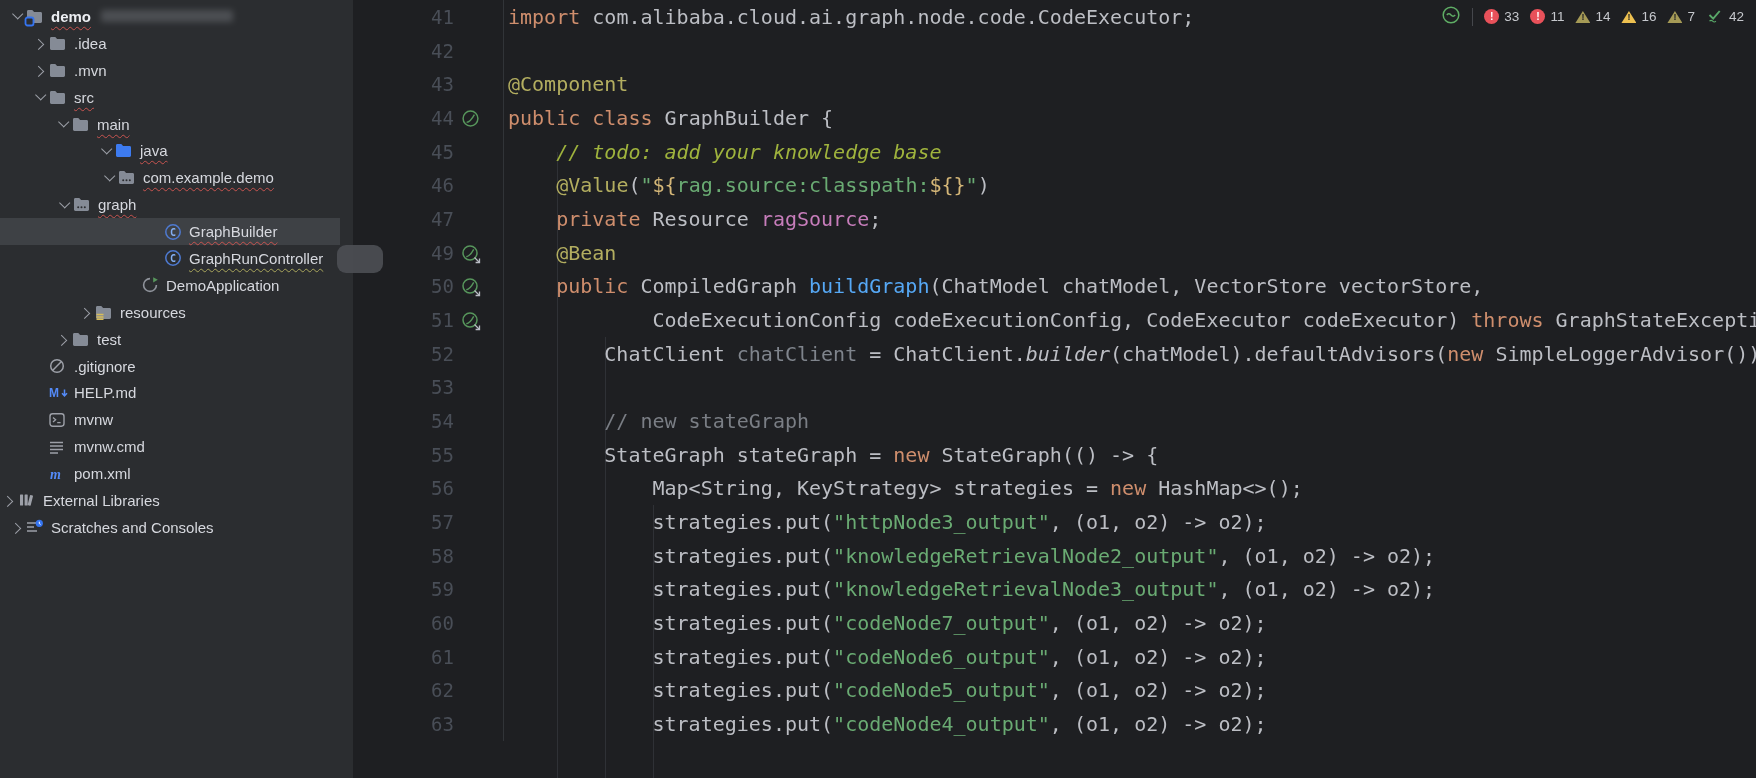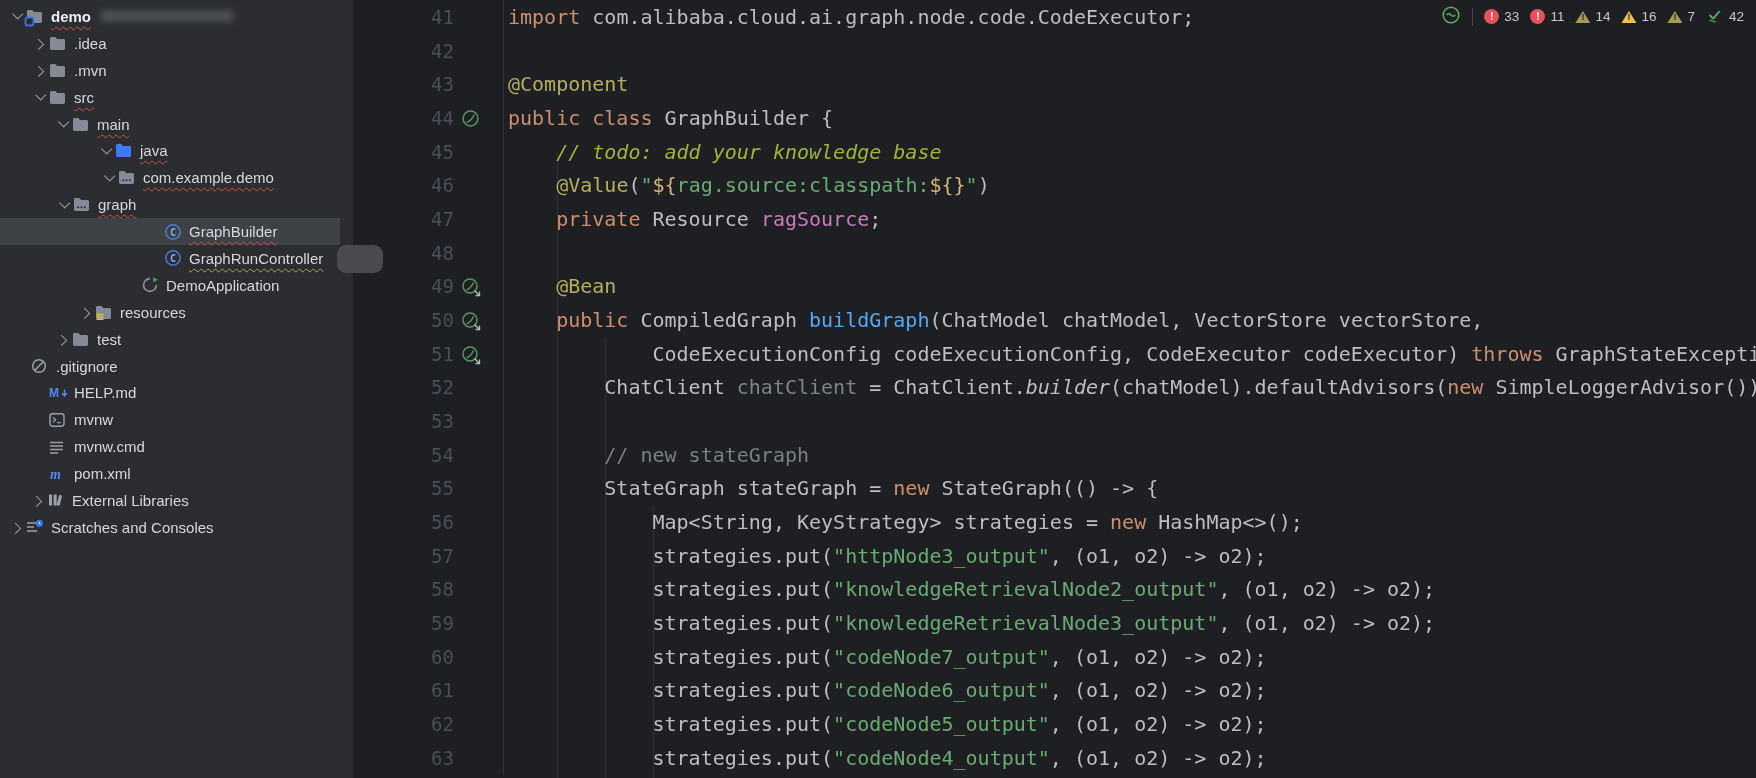--- a/index.html
+++ b/index.html
@@ -228,21 +228,21 @@
         <span class="chev collapsed">
           <i></i>
         </span>
         <span class="ticon">
           <svg width="17" height="15" viewBox="0 0 17 15">
             <path d="M1 2.4C1 1.6 1.6 1 2.4 1h3.9l1.8 2h6.5c.8 0 1.4.6 1.4 1.4v8.2c0 .8-.6 1.4-1.4 1.4H2.4C1.6 14 1 13.4 1 12.6z" fill="#858b96"></path>
           </svg>
         </span>
         <span class="label">test</span>
       </div>
-      <div class="row" style="padding-left: 13px;">
+      <div class="row" style="padding-left: 31px;">
         <span class="chev none"></span>
         <span class="ticon">
           <svg width="16" height="16" viewBox="0 0 16 16">
             <circle cx="8" cy="8" r="6.3" fill="none" stroke="#9da0a8" stroke-width="1.5"></circle>
             <line x1="3.8" y1="12.2" x2="12.2" y2="3.8" stroke="#9da0a8" stroke-width="1.5"></line>
           </svg>
         </span>
         <span class="label">.gitignore</span>
       </div>
       <div class="row" style="padding-left: 31px;">
@@ -279,21 +279,21 @@
       </div>
       <div class="row" style="padding-left: 31px;">
         <span class="chev none"></span>
         <span class="ticon">
           <svg width="17" height="16" viewBox="0 0 17 16">
             <text x="1" y="13" font-size="14" font-style="italic" font-weight="bold" fill="#548af7" font-family="serif">m</text>
           </svg>
         </span>
         <span class="label">pom.xml</span>
       </div>
-      <div class="row" style="padding-left: 8px; margin-left: 21px;">
+      <div class="row" style="">
         <span class="chev collapsed">
           <i></i>
         </span>
         <span class="ticon">
           <svg width="17" height="16" viewBox="0 0 17 16">
             <g fill="#9da0a8">
               <rect x="2" y="2.5" width="3.1" height="11" rx="0.6"></rect>
               <rect x="6.6" y="2.5" width="3.1" height="11" rx="0.6"></rect>
               <rect x="10.8" y="3" width="3.1" height="10.6" rx="0.6" transform="rotate(14 12.3 8.3)"></rect>
             </g>
@@ -329,21 +329,20 @@
       <div class="code-line"><div class="gutter"><span class="lnum">41</span><span class="gicon"></span></div><span class="codetext"><span class="c-kw">import </span><span class="c-def">com.alibaba.cloud.ai.graph.node.code.CodeExecutor;</span></span></div>
       <div class="code-line"><div class="gutter"><span class="lnum">42</span><span class="gicon"></span></div><span class="codetext"></span></div>
       <div class="code-line"><div class="gutter"><span class="lnum">43</span><span class="gicon"></span></div><span class="codetext"><span class="c-ann">@Component</span></span></div>
       <div class="code-line"><div class="gutter"><span class="lnum">44</span><span class="gicon"><svg width="19" height="19" viewBox="0 0 19 19">
               <circle cx="9.5" cy="9.5" r="7.4" fill="none" stroke="#57965c" stroke-width="1.5"></circle>
               <path d="M5.6 13.4 Q9.5 12.8 13.4 5.6" fill="none" stroke="#57965c" stroke-width="1.4"></path>
             </svg></span></div><span class="codetext"><span class="c-kw">public class </span><span class="c-def">GraphBuilder {</span></span></div>
       <div class="code-line"><div class="gutter"><span class="lnum">45</span><span class="gicon"></span></div><span class="codetext"><span class="c-todo">    // todo: add your knowledge base</span></span></div>
       <div class="code-line"><div class="gutter"><span class="lnum">46</span><span class="gicon"></span></div><span class="codetext"><span class="c-def">    </span><span class="c-ann">@Value</span><span class="c-def">(</span><span class="c-str">"</span><span class="c-brace">${</span><span class="c-str">rag.source:classpath:</span><span class="c-brace">${}</span><span class="c-str">"</span><span class="c-def">)</span></span></div>
       <div class="code-line"><div class="gutter"><span class="lnum">47</span><span class="gicon"></span></div><span class="codetext"><span class="c-kw">    private </span><span class="c-def">Resource </span><span class="c-field">ragSource</span><span class="c-def">;</span></span></div>
-      <div class="code-line"><div class="gutter"><span class="lnum">48</span><span class="gicon"></span></div><span class="codetext"></span></div>
       <div class="code-line"><div class="gutter"><span class="lnum">49</span><span class="gicon"><svg width="22" height="20" viewBox="0 0 22 20">
               <circle cx="9" cy="9" r="7" fill="none" stroke="#57965c" stroke-width="1.5"></circle>
               <path d="M5.3 12.7 Q9 12.2 12.7 5.3" fill="none" stroke="#57965c" stroke-width="1.4"></path>
               <g stroke="#b8bcc4" stroke-width="1.3" fill="none">
                 <path d="M13.5 13.5l5 5"></path>
                 <path d="M18.5 14.6v3.9h-3.9"></path>
               </g>
             </svg></span></div><span class="codetext"><span class="c-def">    </span><span class="c-ann">@Bean</span></span></div>
       <div class="code-line"><div class="gutter"><span class="lnum">50</span><span class="gicon"><svg width="22" height="20" viewBox="0 0 22 20">
               <circle cx="9" cy="9" r="7" fill="none" stroke="#57965c" stroke-width="1.5"></circle>

